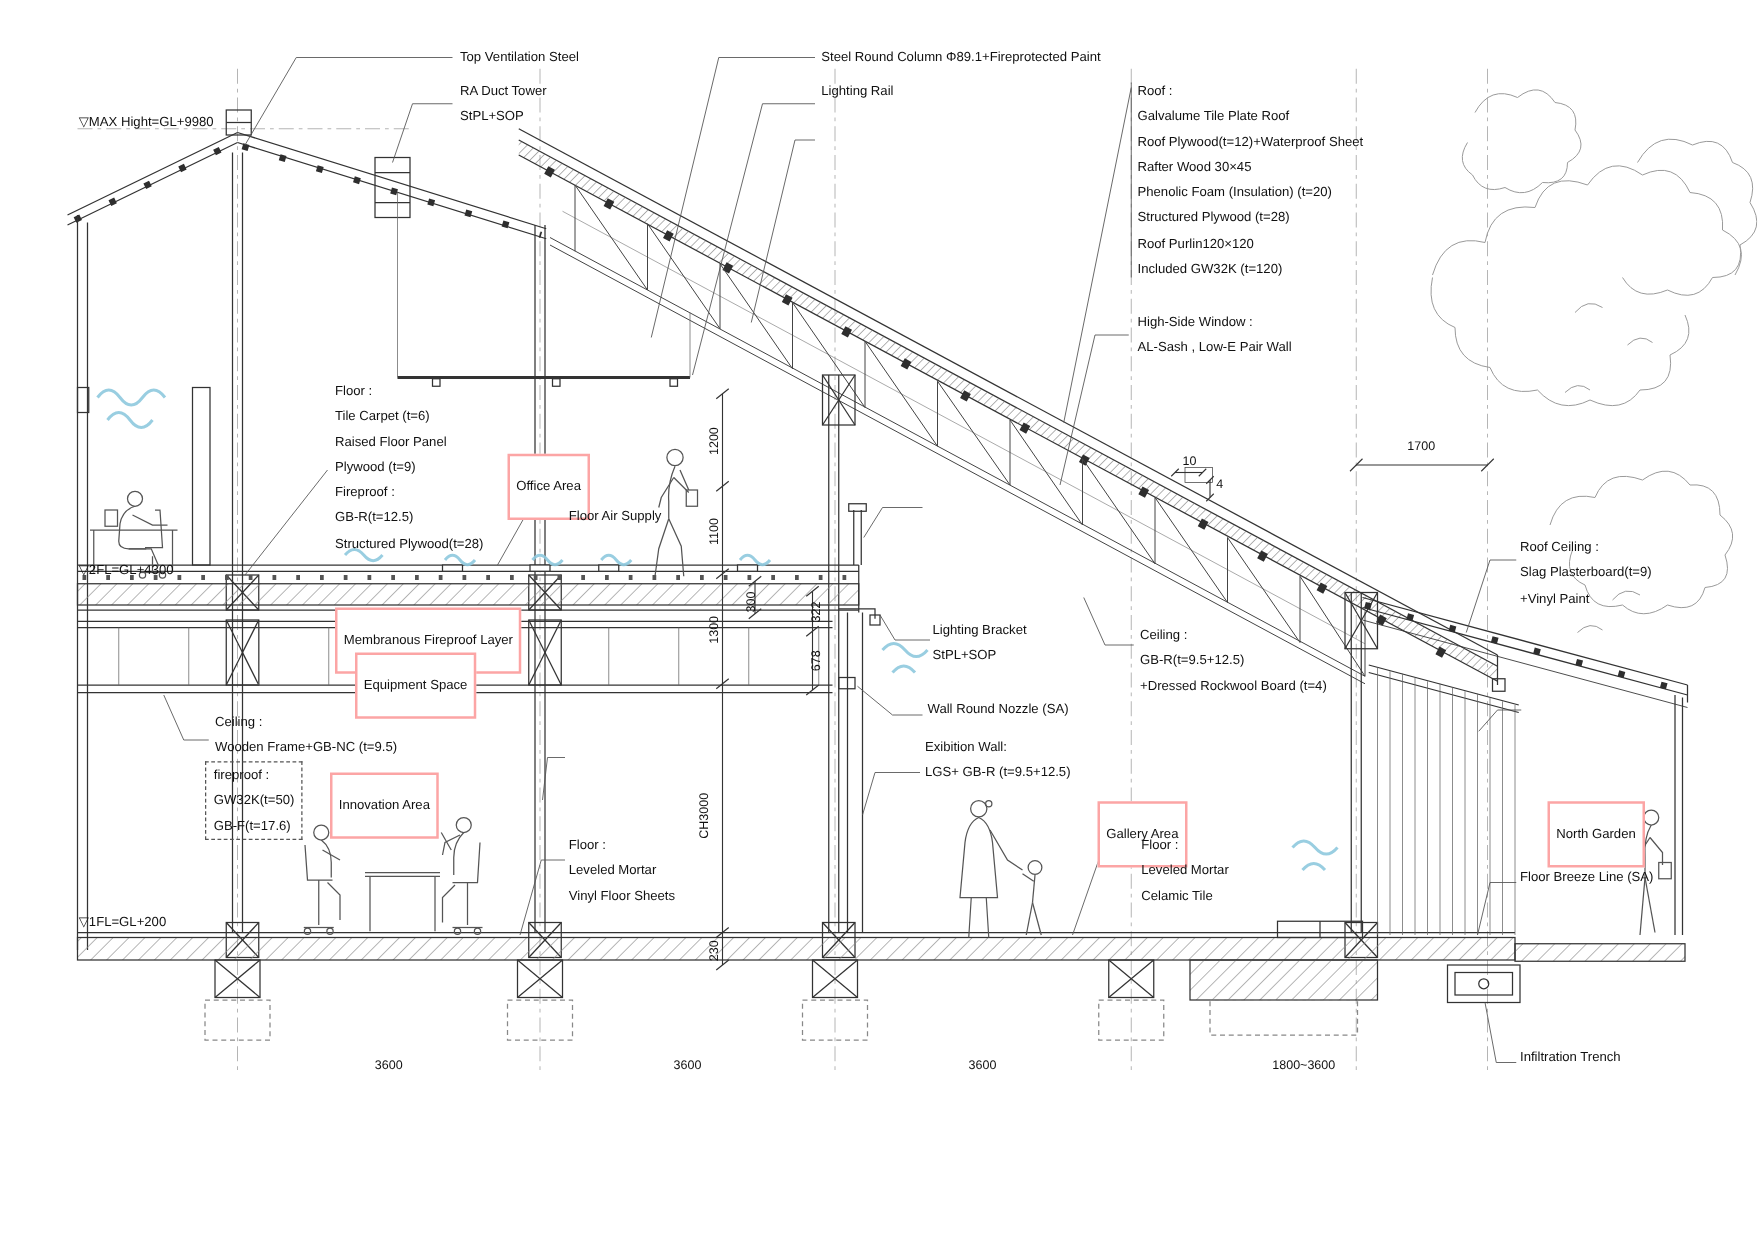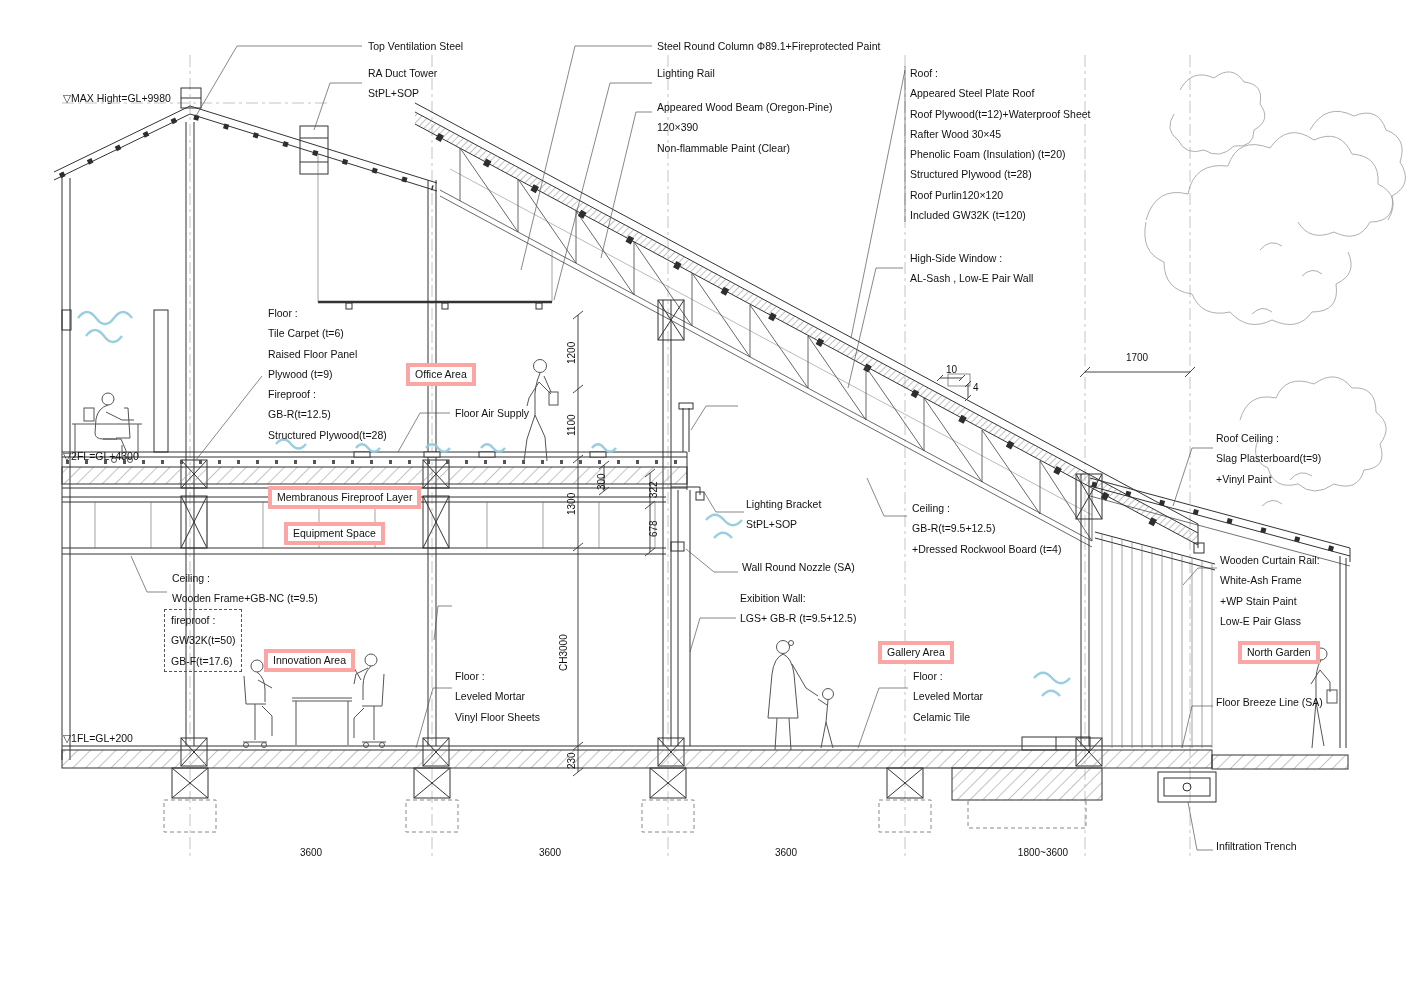--- a/index.html
+++ b/index.html
@@ -1,22 +1,22 @@
 <!DOCTYPE html>
 <html><head>
 <meta charset="utf-8">
 <style>
   html,body{margin:0;padding:0;background:#fff;}
   .stage{position:relative;width:1406px;height:860px;background:#fff;overflow:hidden;
          font-family:"Liberation Sans",sans-serif;color:#111;}
   .stage svg{position:absolute;left:0;top:0;}
   .lbl{position:absolute;font-size:10.5px;line-height:20.3px;white-space:nowrap;}
   .lbl div{white-space:nowrap;}
-  .boxlbl{position:absolute;font-size:10.5px;line-height:13px;border:4px solid #fca5a5;
-          padding:1px 5px;background:#fff;white-space:nowrap;}
+  .boxlbl{position:absolute;font-size:10.5px;line-height:13px;border:2px solid #fca5a5;
+          padding:18px 5px;background:#fff;white-space:nowrap;}
   .dashedbox{position:absolute;font-size:10.5px;line-height:20.3px;border:1px dashed #555;
           padding:0 6px;background:transparent;white-space:nowrap;}
   .vdim{position:absolute;font-size:10px;transform:rotate(-90deg);transform-origin:0 0;white-space:nowrap;}
   .dim{position:absolute;font-size:10px;white-space:nowrap;}
   .center{transform:translateX(-50%);}
   .title{position:absolute;font-size:10px;font-family:Liberation Serif, serif;}
   .scale-num{position:absolute;font-size:11px;}
 </style>
 </head>
 <body>
@@ -423,28 +423,23 @@
   </g>
 </svg>
 
   <div class="lbl" style="left:368px;top:36px">Top Ventilation Steel</div>
   <div class="lbl" style="left:368px;top:63px">
     <div>RA Duct Tower</div>
     <div>StPL+SOP</div>
   </div>
   <div class="lbl" style="left:657px;top:36px">Steel Round Column Φ89.1+Fireprotected Paint</div>
   <div class="lbl" style="left:657px;top:63px">Lighting Rail</div>
-  <div class="lbl" style="left:657px;top:97px">
-    <div>Appeared Wood Beam (Oregon-Pine)</div>
-    <div>120×390</div>
-    <div>Non-flammable Paint (Clear)</div>
-  </div>
   <div class="lbl" style="left:910px;top:63px">
     <div>Roof :</div>
-    <div>Appeared Steel Plate Roof</div>
+    <div>Galvalume Tile Plate Roof</div>
     <div>Roof Plywood(t=12)+Waterproof Sheet</div>
     <div>Rafter Wood 30×45</div>
     <div>Phenolic Foam (Insulation)  (t=20)</div>
     <div>Structured Plywood (t=28)</div>
     <div>Roof Purlin120×120</div>
     <div>Included GW32K (t=120)</div>
   </div>
   <div class="lbl" style="left:910px;top:248px">
     <div>High-Side Window :</div>
     <div>AL-Sash , Low-E Pair Wall</div>
@@ -473,39 +468,33 @@
   <div class="lbl" style="left:912px;top:498px">
     <div>Ceiling :</div>
     <div>GB-R(t=9.5+12.5)</div>
     <div>+Dressed Rockwool Board (t=4)</div>
   </div>
   <div class="lbl" style="left:1216px;top:428px">
     <div>Roof Ceiling :</div>
     <div>Slag Plasterboard(t=9)</div>
     <div>+Vinyl Paint</div>
   </div>
-  <div class="lbl" style="left:1220px;top:550px">
-    <div>Wooden Curtain Rail:</div>
-    <div>White-Ash Frame</div>
-    <div>+WP Stain Paint</div>
-    <div>Low-E Pair Glass</div>
-  </div>
   <div class="boxlbl" style="left:1238px;top:641px">North Garden</div>
   <div class="lbl" style="left:1216px;top:692px">Floor Breeze Line (SA)</div>
 
   <div class="lbl" style="left:172px;top:568px">
     <div>Ceiling :</div>
     <div>Wooden Frame+GB-NC (t=9.5)</div>
   </div>
   <div class="dashedbox" style="left:164px;top:609px">
     <div>fireproof :</div>
     <div>GW32K(t=50)</div>
     <div>GB-F(t=17.6)</div>
   </div>
-  <div class="boxlbl" style="left:264px;top:649px">Innovation Area</div>
+  <div class="boxlbl" style="left:264px;top:618px">Innovation Area</div>
   <div class="lbl" style="left:455px;top:666px">
     <div>Floor :</div>
     <div>Leveled Mortar</div>
     <div>Vinyl Floor Sheets</div>
   </div>
   <div class="lbl" style="left:740px;top:588px">
     <div>Exibition Wall:</div>
     <div>LGS+ GB-R (t=9.5+12.5)</div>
   </div>
   <div class="boxlbl" style="left:878px;top:641px">Gallery Area</div>

